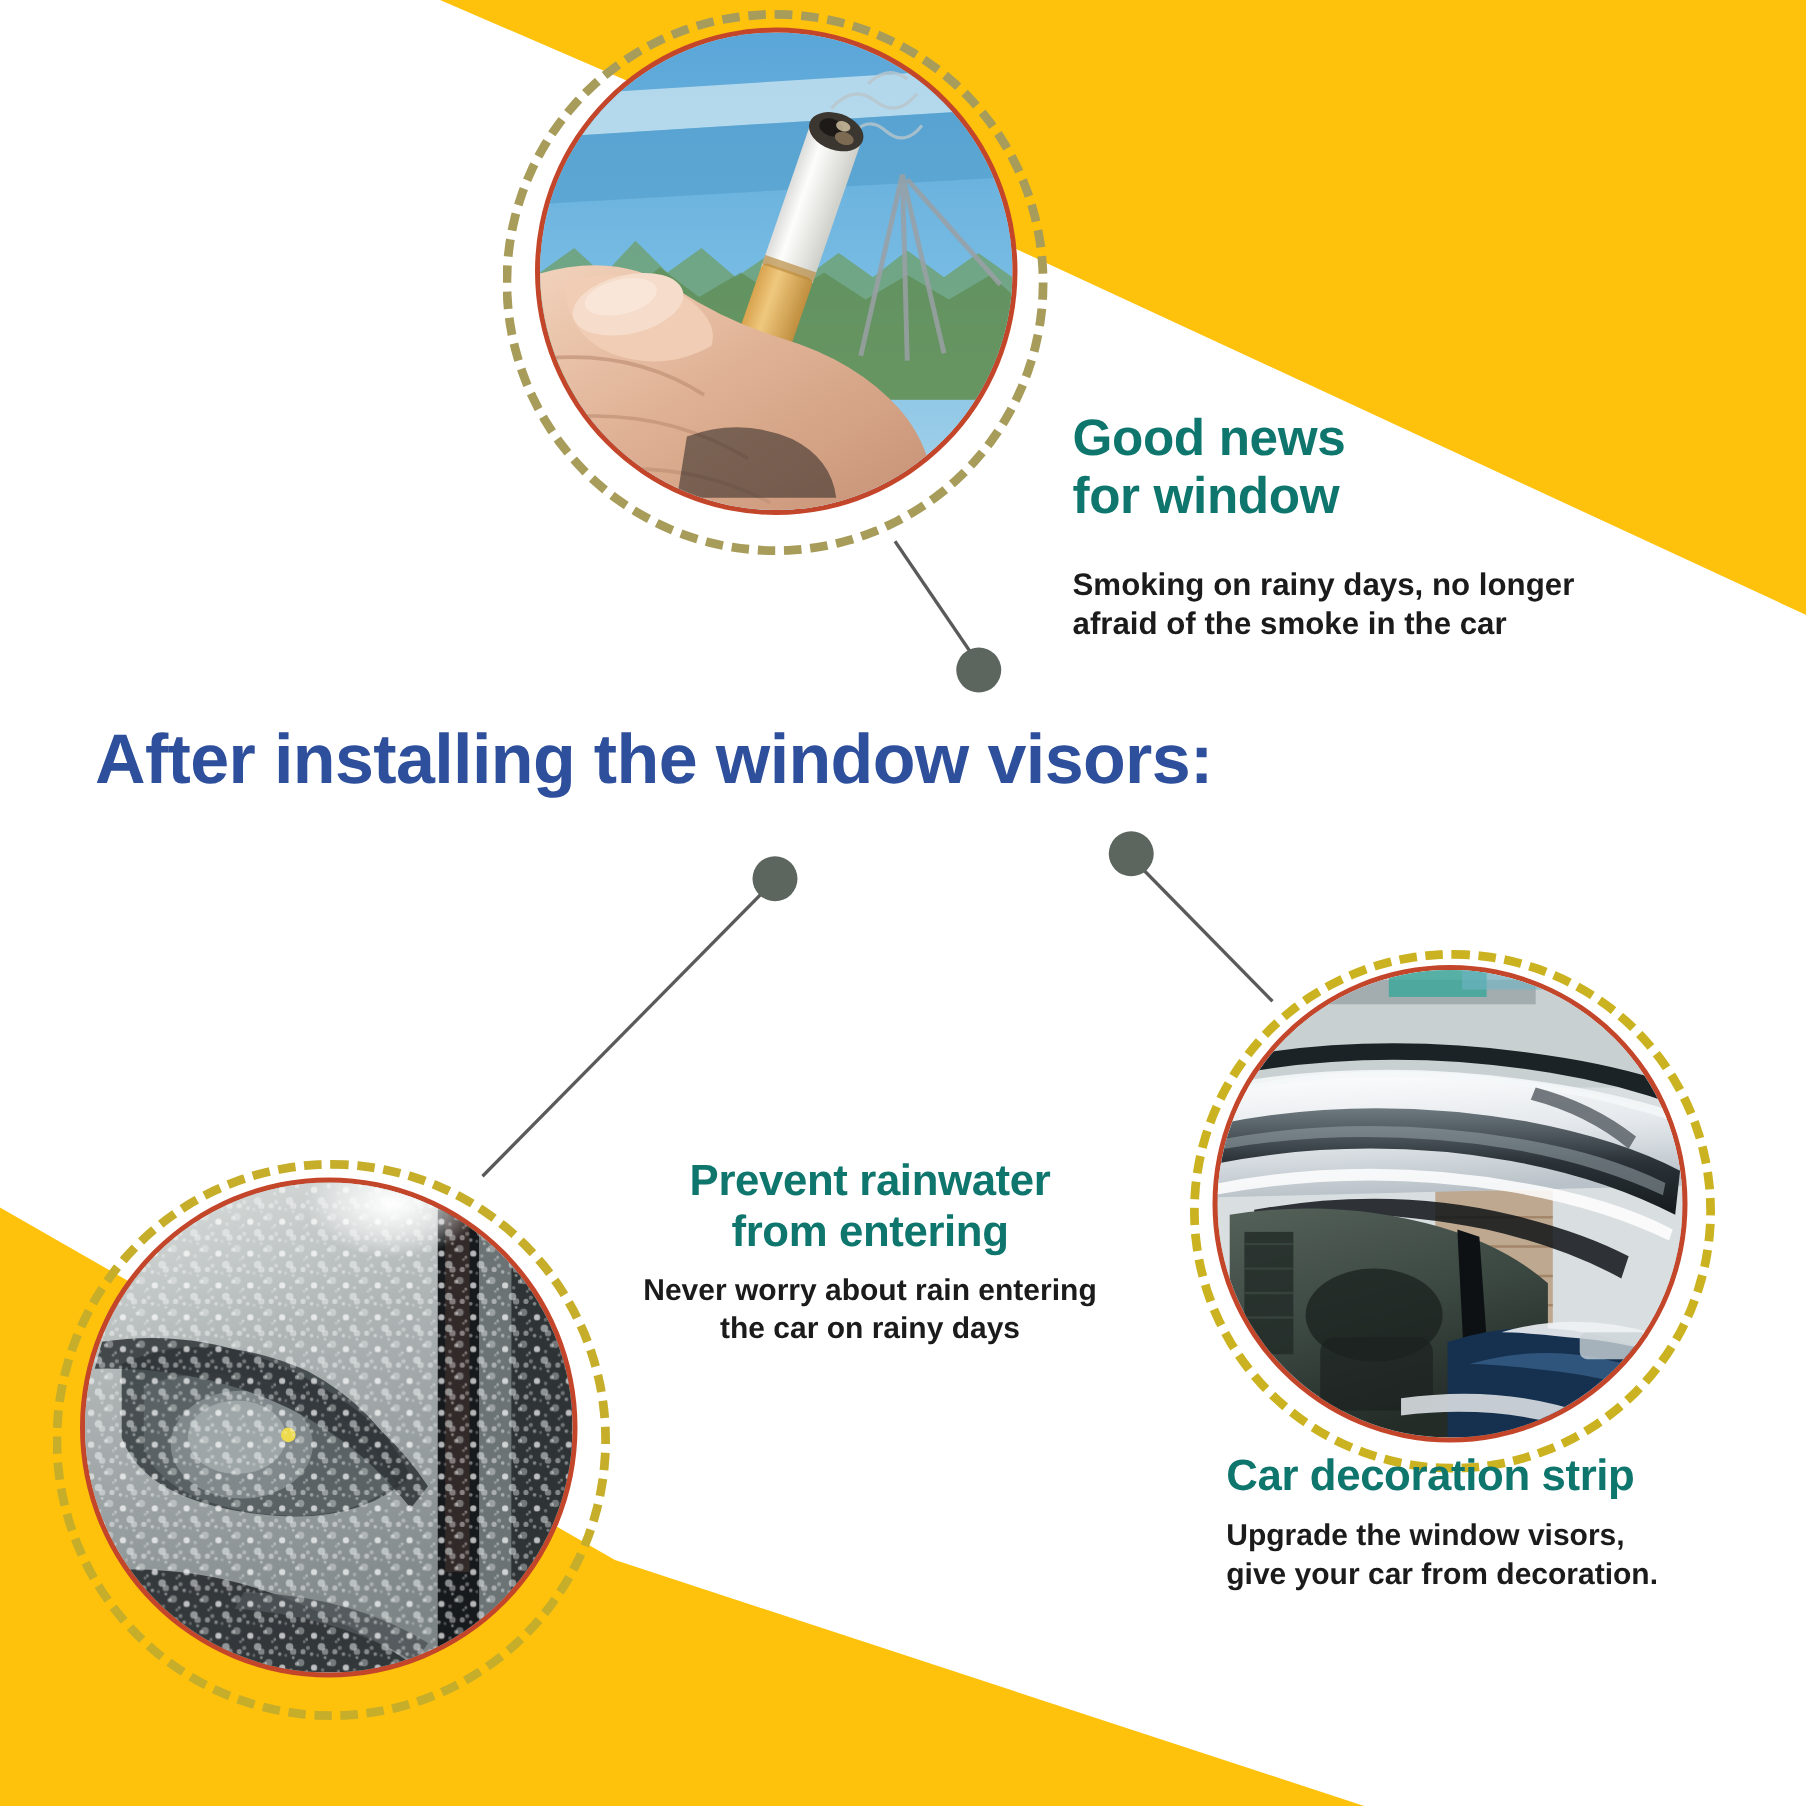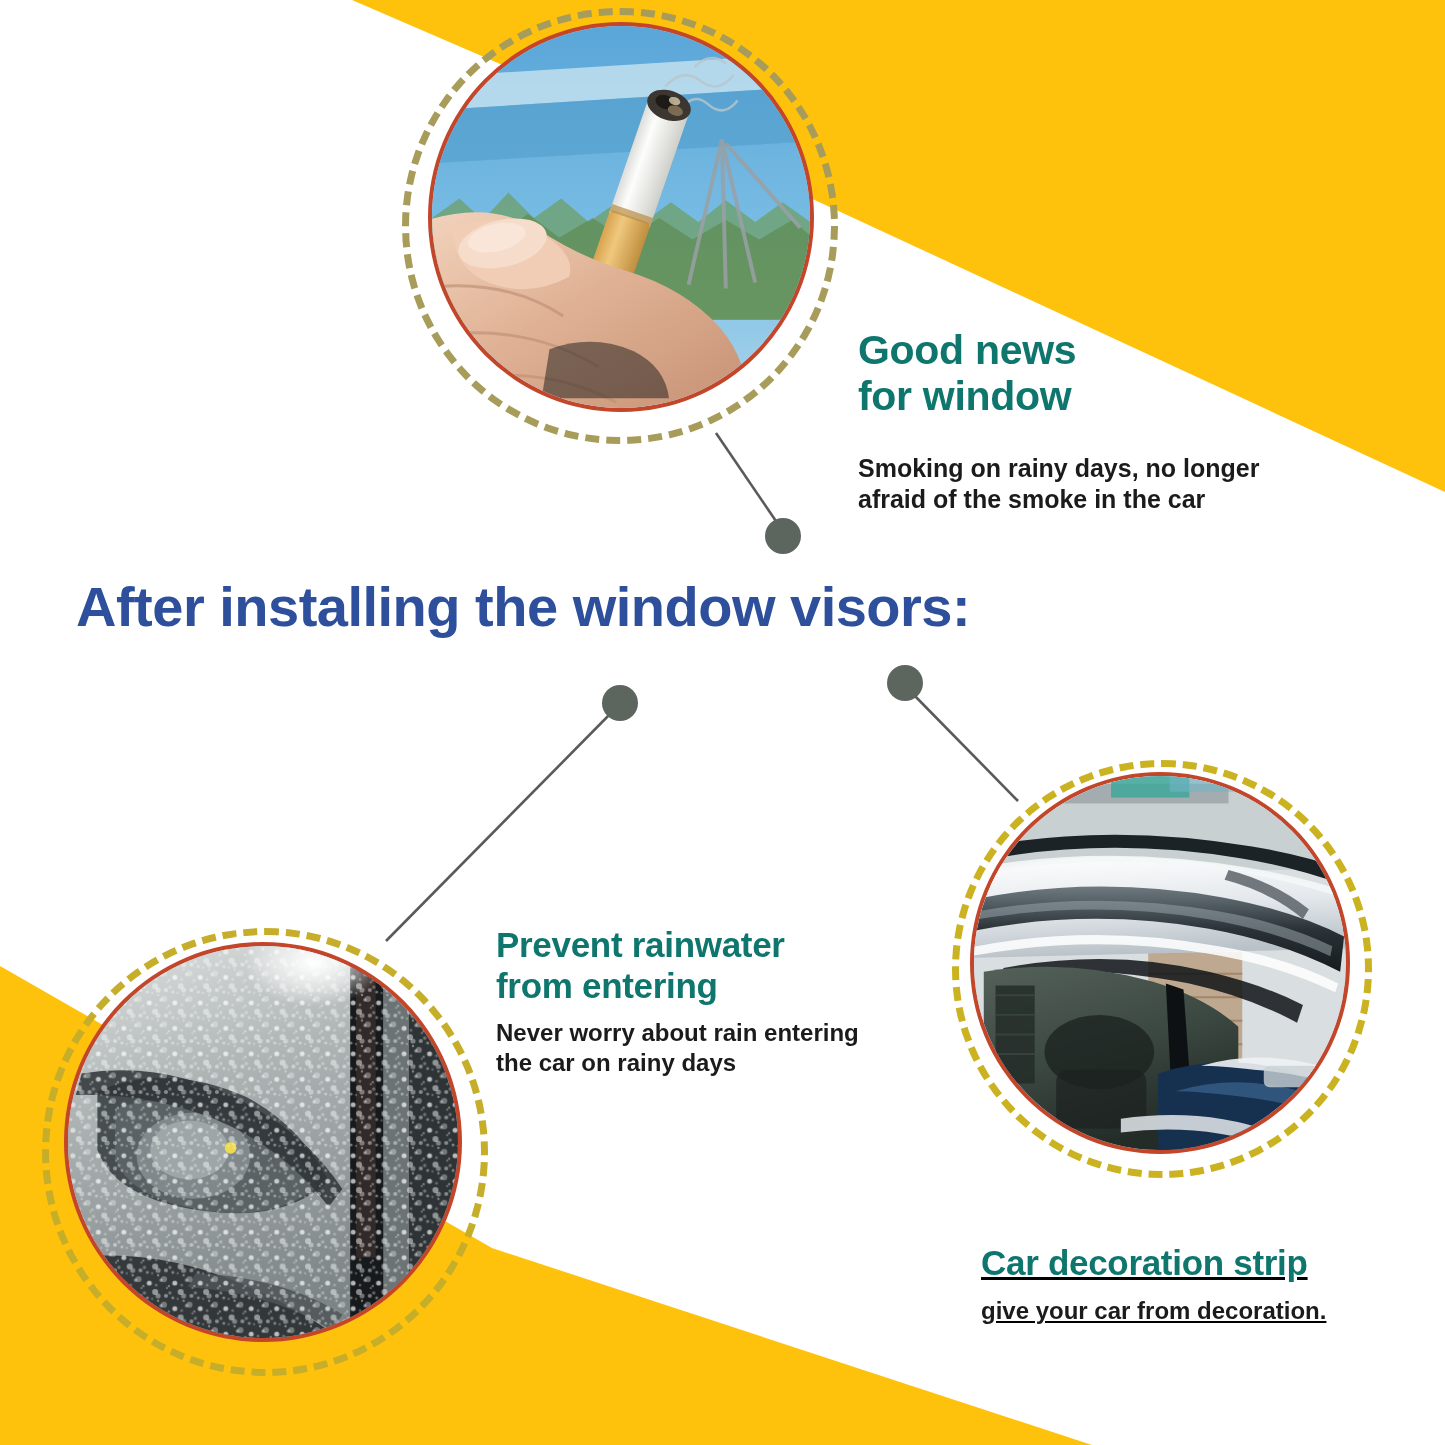--- a/index.html
+++ b/index.html
@@ -40,25 +40,25 @@
     font-weight:bold;color:#0f766e;
     letter-spacing:-0.3px;
   }
   .h-sub{
     font-weight:bold;color:#1b1b1b;
   }
   #block-smokers{left:858px;top:327px;width:430px;}
   #block-smokers .h-title{font-size:41px;line-height:46px;}
   #block-smokers .h-sub{font-size:25px;line-height:31px;margin-top:34px;}
 
-  #block-rain{left:496px;top:924px;width:400px;}
+  #block-rain{left:496px;top:924px;width:400px;text-align:center;}
   #block-rain .h-title{font-size:35px;line-height:41px;}
   #block-rain .h-sub{font-size:24px;line-height:30px;margin-top:12px;}
 
-  #block-decor{left:981px;top:1242px;width:430px;text-decoration:underline;}
+  #block-decor{left:981px;top:1160px;width:430px;}
   #block-decor .h-title{font-size:35px;line-height:41px;}
   #block-decor .h-sub{font-size:24px;line-height:31px;margin-top:12px;}
 
   #main-heading{
     position:absolute;left:76px;top:574px;
     font-size:56px;font-weight:bold;color:#2e4f9b;
     letter-spacing:-0.5px;white-space:nowrap;
     line-height:66px;
   }
   .nowrap{white-space:nowrap;}
@@ -304,17 +304,18 @@
       <div class="nowrap">Never worry about rain entering</div>
       <div class="nowrap">the car on rainy days</div>
     </div>
   </div>
 
   <div class="txt-block" id="block-decor">
     <div class="h-title">
       <div class="nowrap">Car decoration strip</div>
     </div>
     <div class="h-sub">
+      <div class="nowrap">Upgrade the window visors,</div>
       <div class="nowrap">give your car from decoration.</div>
     </div>
   </div>
 
 </div>
 
 </body></html>

